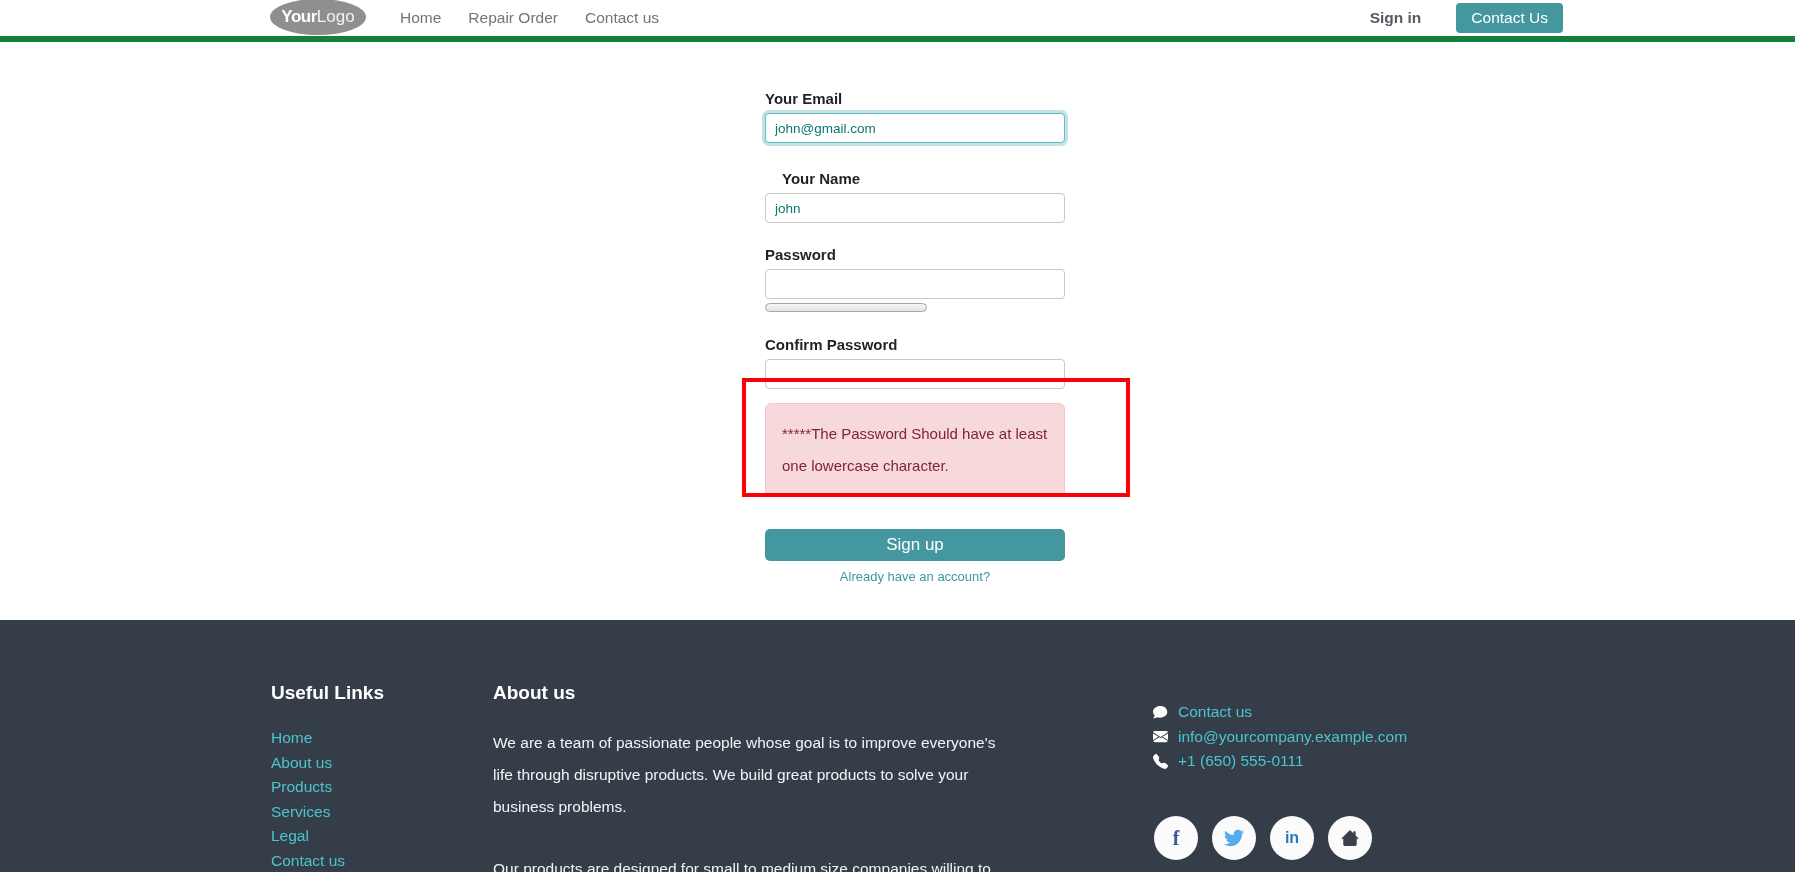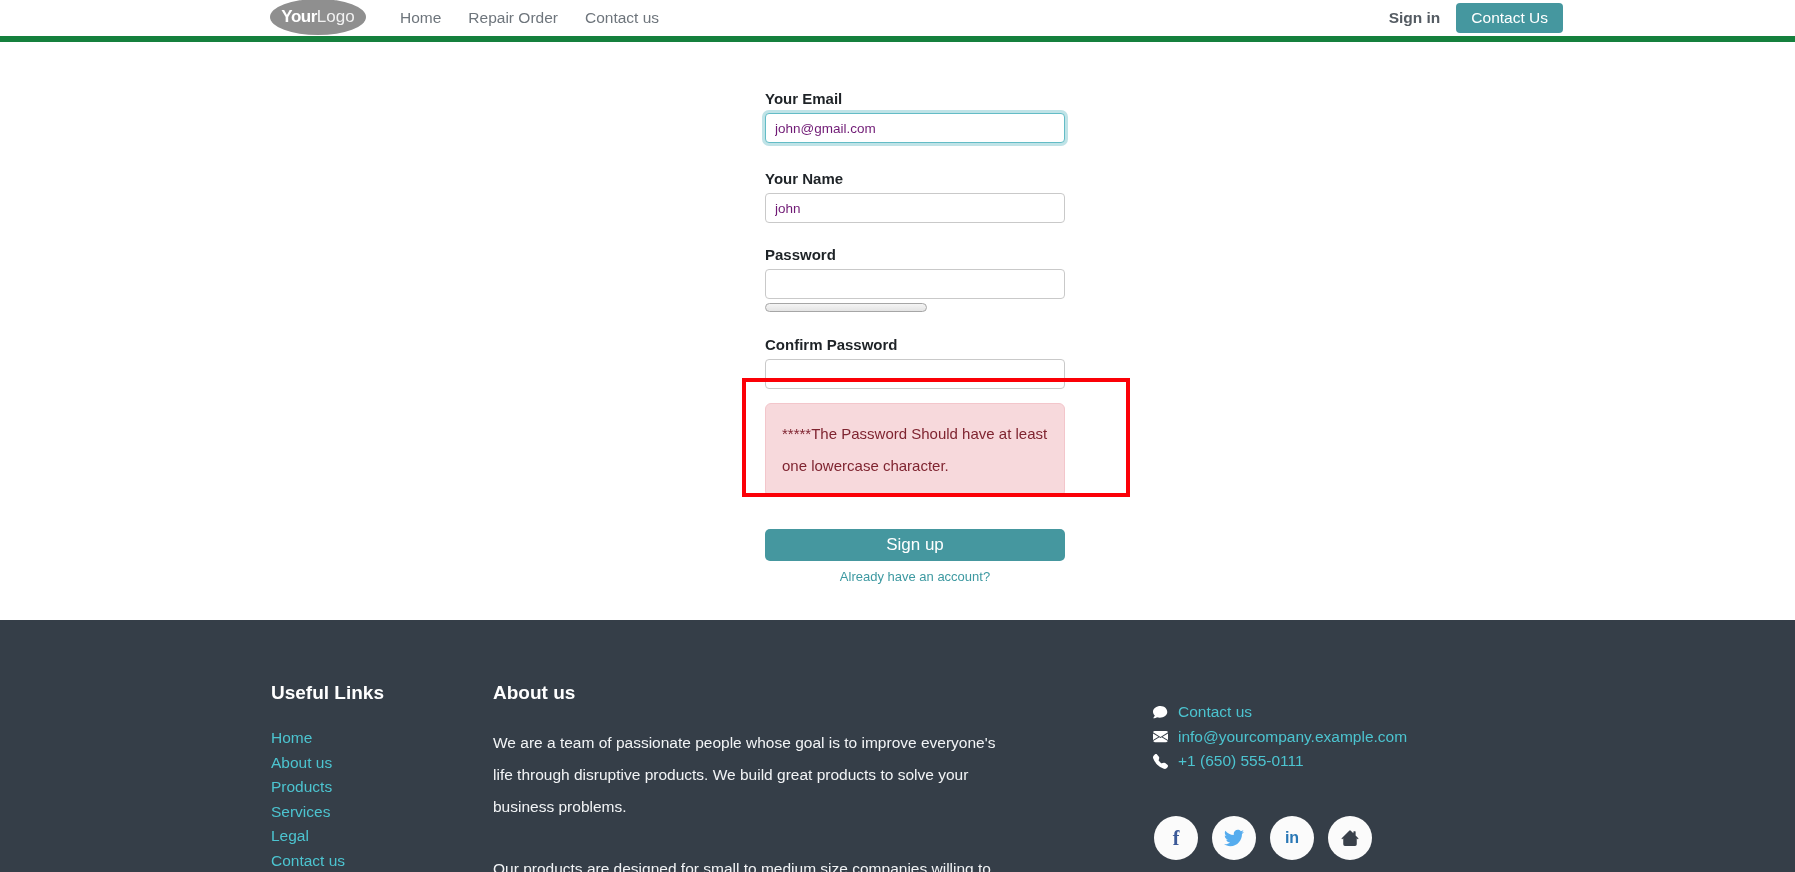--- a/index.html
+++ b/index.html
@@ -9,33 +9,33 @@
 
   
   .navbar { position:relative; height:42px; background:#fff; border-bottom:6px solid #15803d;
             display:flex; align-items:center; padding:0 232px 0 270px; }
   .logo { width:96px; height:36px; background:#8f8f8f; border-radius:50%;
           display:flex; align-items:center; justify-content:center; margin-top:-2px; cursor:pointer; }
   .logo .l1 { color:#fff; font-weight:700; font-size:17px; letter-spacing:-.5px; }
   .logo .l2 { color:#f2f2f2; font-weight:300; font-size:17px; letter-spacing:0; }
   .nav-links { display:flex; gap:27px; margin-left:34px; }
   .nav-link { color:#6e757c; font-size:15.5px; cursor:pointer; }
-  .nav-right { margin-left:auto; display:flex; align-items:center; gap:16px; }
+  .nav-right { margin-left:auto; display:flex; align-items:center; gap:35px; }
   .signin { color:#545b62; font-weight:700; font-size:15.5px; cursor:pointer; }
   .btn-teal { background:#45979f; color:#fff; border:none; border-radius:4px;
               font-size:15.5px; padding:6px 15px; cursor:pointer; font-family:inherit; }
 
   
   .main { position:relative; height:578px; background:#fff; }
   .form-col { position:absolute; left:765px; top:47px; width:300px; }
   .f-label { display:block; font-size:15px; font-weight:700; color:#1e2327; line-height:20px; margin-bottom:4px; }
   .f-input { width:300px; height:30px; border:1px solid #c9c9c9; border-radius:4px;
-             padding:0 9px; font-size:13.5px; color:#701a75; font-family:inherit; outline:none; background:#fff; }
+             padding:0 9px; font-size:13.5px; color:#0f766e; font-family:inherit; outline:none; background:#fff; }
   .f-input.focused { border:1px solid #63bcc6; box-shadow:0 0 0 3px #bfe3e7; }
-  .gap26 { margin-top:26px; } .gap22 { margin-top:22px; } .gap23 { margin-top:23px; }
+  .gap26 { margin-top:26px;margin-left:17px; } .gap22 { margin-top:22px; } .gap23 { margin-top:23px; }
   .meter { width:162px; height:9px; margin-top:4px; border:1px solid #a6a6a6; border-radius:5px;
            background:linear-gradient(#f5f5f5,#e4e4e4); }
   .alert-danger { margin-top:14px; width:300px; background:#f7d9dc; border:1px solid #f3c6cb;
                   border-radius:6px; padding:14px 16px; color:#7f2430; font-size:15px; line-height:32px; }
   .red-annotation { position:absolute; left:-23px; top:289px; width:388px; height:119px;
                     border:4px solid #fb0007; pointer-events:none; }
   .btn-signup { margin-top:32px; width:300px; height:32px; background:#45979f; color:#fff;
                 border:none; border-radius:5px; font-size:17px; cursor:pointer; font-family:inherit; }
   .have-account { display:block; margin-top:8px; text-align:center; font-size:13px;
                   color:#3d99a1; text-decoration:none; cursor:pointer; }

